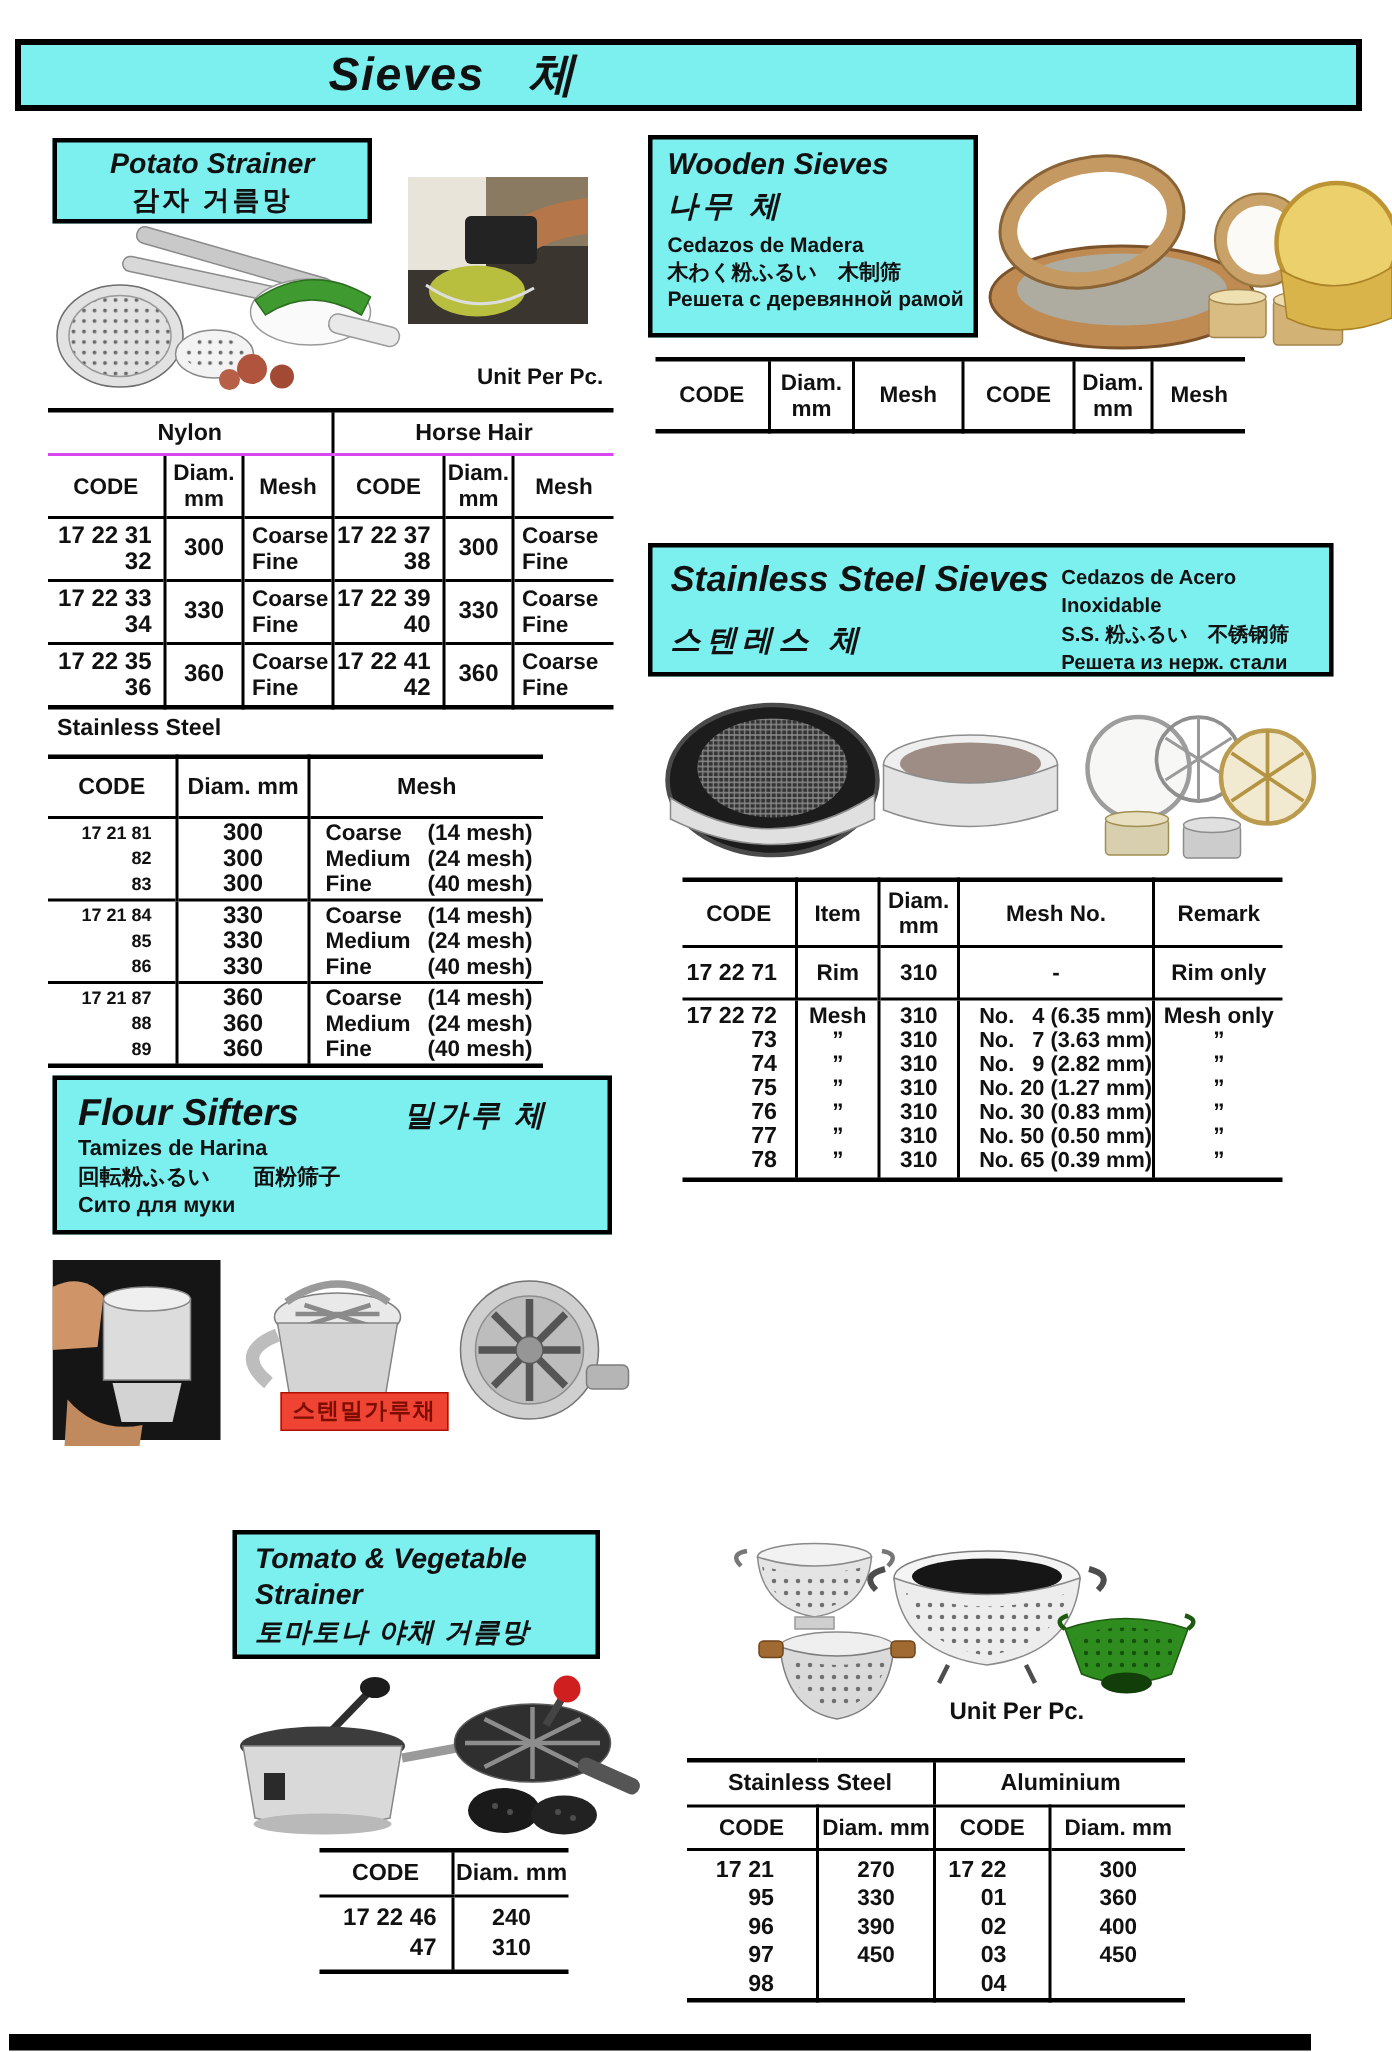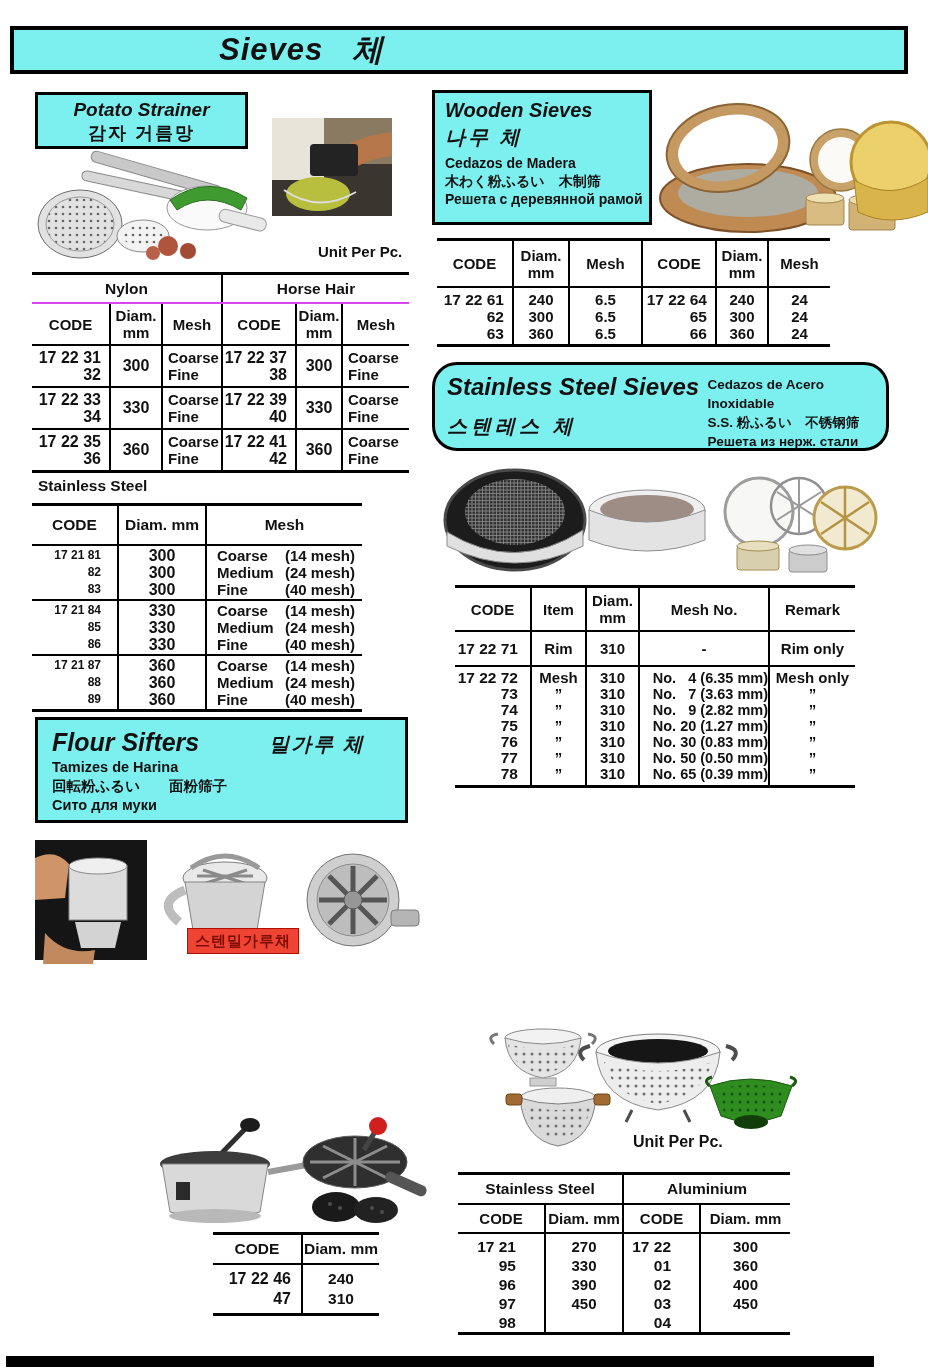--- a/index.html
+++ b/index.html
@@ -17,21 +17,21 @@
   .cyan{background:#7cefef;border:3px solid #000;}
   .potato-box{left:35px;top:92px;width:213px;height:57px;text-align:center;padding-top:4px;box-sizing:border-box;}
   .potato-box .t1{font-size:19px;font-style:italic;font-weight:bold;}
   .potato-box .t2{font-size:18px;font-weight:bold;letter-spacing:2px;}
 
   .wooden-box{left:432px;top:90px;width:220px;height:135px;box-sizing:border-box;padding:6px 0 0 10px;}
   .wooden-box .t1{font-size:20px;font-style:italic;font-weight:bold;}
   .wooden-box .t2{font-size:20px;font-weight:bold;font-style:italic;letter-spacing:3px;margin:2px 0 3px 0;}
   .wooden-box .t3{font-size:14px;font-weight:bold;line-height:18px;}
 
-  .ss-box{left:432px;top:362px;width:457px;height:89px;box-sizing:border-box;display:flex;padding:8px 16px 0 12px;border-radius:25px;}
+  .ss-box{left:432px;top:362px;width:457px;height:89px;box-sizing:border-box;display:flex;padding:8px 16px 0 12px;}
   .ss-box .left{width:300px;}
   .ss-box .t1{font-size:24px;font-style:italic;font-weight:bold;}
   .ss-box .t2{font-size:20px;font-weight:bold;font-style:italic;letter-spacing:4px;margin-top:12px;}
   .ss-box .right{font-size:13.5px;font-weight:bold;line-height:19px;padding-top:2px;}
 
   .flour-box{left:35px;top:717px;width:373px;height:106px;box-sizing:border-box;padding:8px 0 0 14px;}
   .flour-box .row1{display:flex;align-items:baseline;}
   .flour-box .t1{font-size:25px;font-style:italic;font-weight:bold;}
   .flour-box .t2{font-size:20px;font-weight:bold;font-style:italic;margin-left:70px;letter-spacing:2px;}
   .flour-box .t3{font-size:14.5px;font-weight:bold;line-height:19px;}
@@ -322,20 +322,25 @@
         <line x1="294" y1="38" x2="342" y2="86"></line>
           <line x1="342" y1="38" x2="294" y2="86"></line>
       </g>
       <circle cx="318" cy="62" r="9" fill="#969696" stroke="#5a5a5a"></circle>
       <rect x="356" y="72" width="28" height="16" rx="4" fill="#b5b5b5" stroke="#7d7d7d"></rect>
     </svg>
     <div class="red-label">스텐밀가루채</div>
   </div>
 
 
+  <div class="abs cyan tomato-box">
+    <div class="t1 pre">Tomato &amp; Vegetable
+Strainer</div>
+    <div class="t2">토마토나 야채 거름망</div>
+  </div>
 
   <div class="abs" style="left:140px;top:1112px;width:290px;height:120px;">
     <svg width="290" height="120" viewBox="0 0 290 120">
       <line x1="75" y1="48" x2="106" y2="16" stroke="#2e2e2e" stroke-width="5"></line>
       <ellipse cx="110" cy="13" rx="10" ry="7" fill="#1c1c1c"></ellipse>
       <ellipse cx="75" cy="52" rx="55" ry="13" fill="#3c3c3c"></ellipse>
       <path d="M22 52 L128 52 L120 100 Q75 112 30 100 Z" fill="#d9d9d9" stroke="#858585"></path>
       <rect x="36" y="70" width="14" height="18" fill="#2a2a2a"></rect>
       <line x1="128" y1="60" x2="172" y2="52" stroke="#9a9a9a" stroke-width="6"></line>
       <ellipse cx="75" cy="104" rx="46" ry="7" fill="#b9b9b9"></ellipse>
@@ -418,40 +423,20 @@
     <tbody>
         <tr class="chead">
       <td>CODE</td>
       <td class="vl pre">Diam.
 mm</td>
       <td class="vl">Mesh</td>
       <td class="vl">CODE</td>
       <td class="vl pre">Diam.
 mm</td>
       <td class="vl">Mesh</td>
-    </tr>
-    <tr class="body">
-      <td class="code pre">17 22 61
-62
-63</td>
-      <td class="vl pre">240
-300
-360</td>
-      <td class="vl pre">6.5
-6.5
-6.5</td>
-      <td class="vl code pre">17 22 64
-65
-66</td>
-      <td class="vl pre">240
-300
-360</td>
-      <td class="vl pre">24
-24
-24</td>
     </tr>
   </tbody>
     </table>
 
   <div class="abs cyan ss-box">
     <div class="left">
       <div class="t1">Stainless Steel Sieves</div>
       <div class="t2">스텐레스 체</div>
     </div>
     <div class="right">

